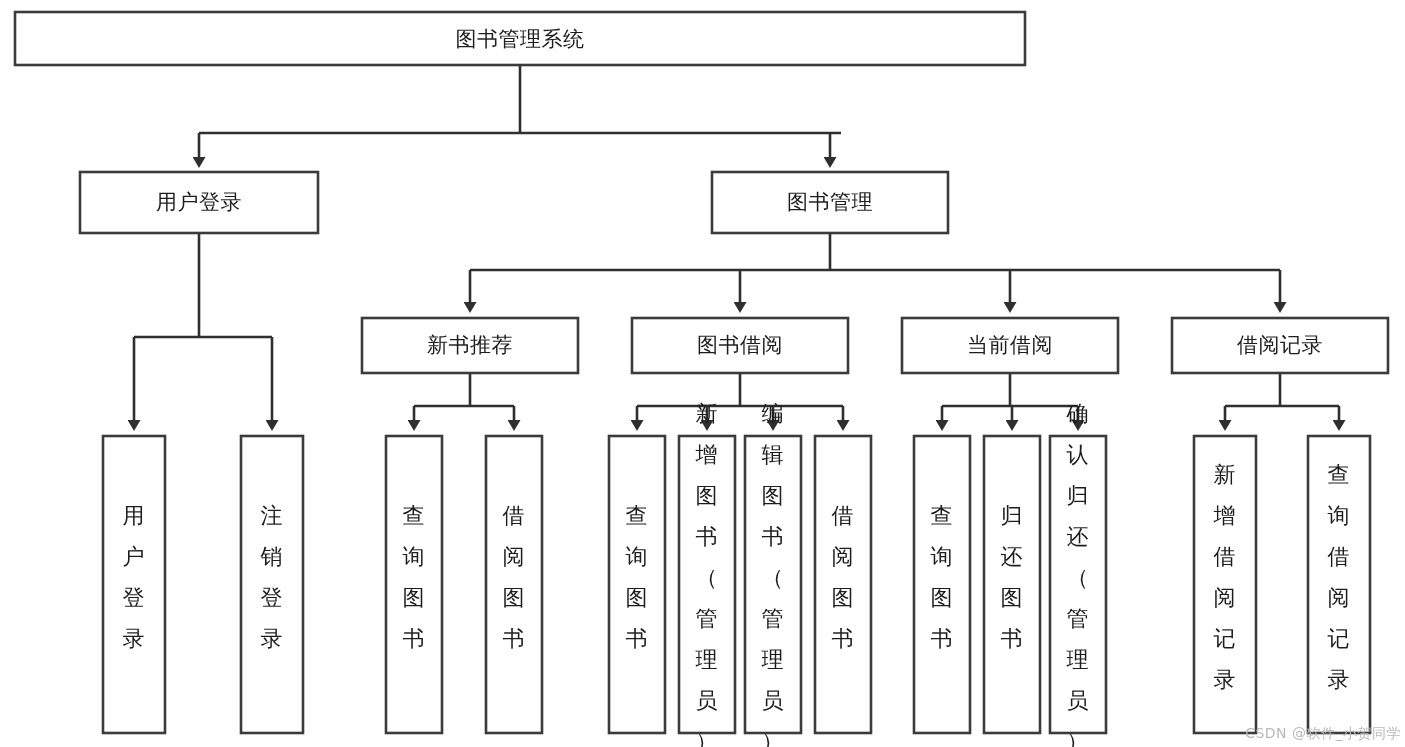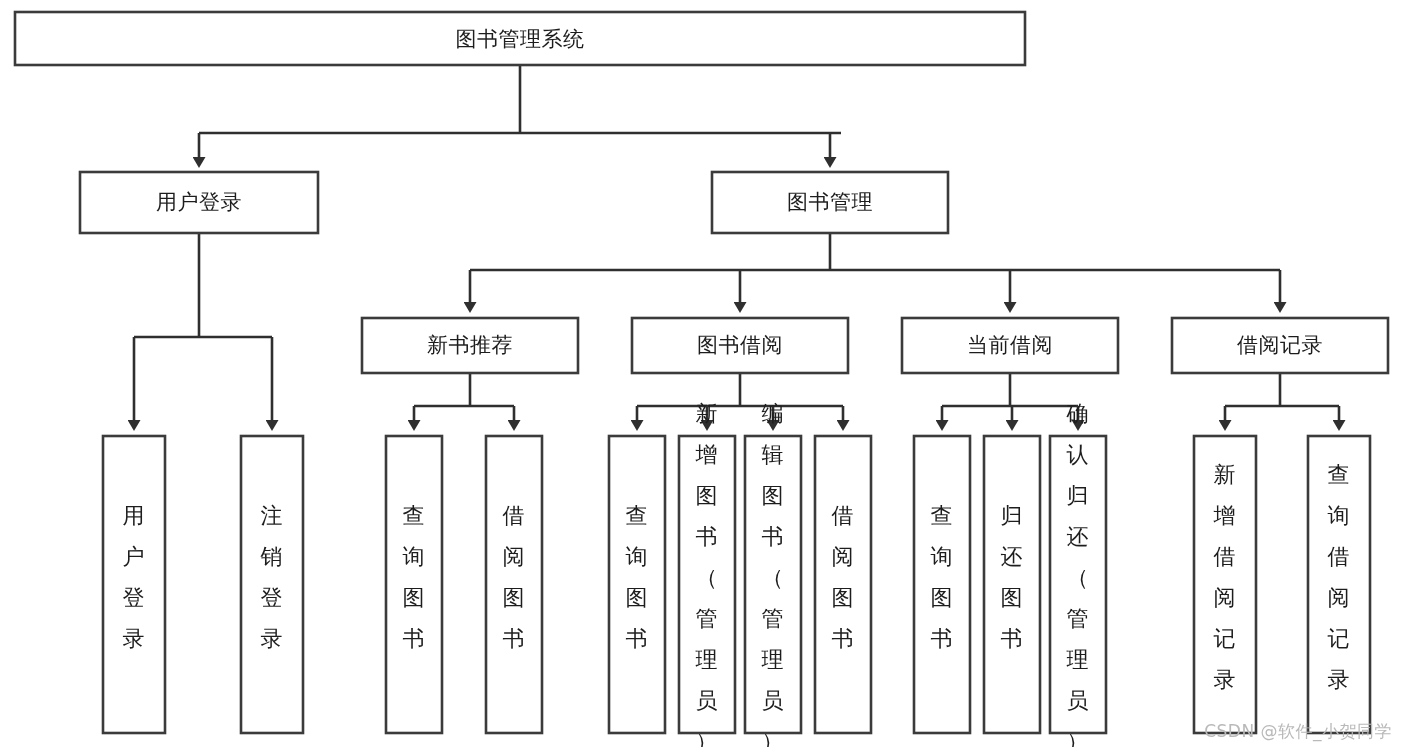--- a/index.html
+++ b/index.html
@@ -52,24 +52,24 @@
     stroke-width: 2.6;
     fill: none;
     stroke-linecap: butt;
   }
   .arrow-head {
     fill: #2f2f2f;
     stroke: none;
   }
   .watermark {
     position: absolute;
-    right: 13px;
+    right: 4px;
     bottom: 4px;
     font-family: "DejaVu Sans", "Liberation Sans", sans-serif;
-    font-size: 17px;
+    font-size: 14px;
     color: #b9b9b9;
     white-space: nowrap;
     user-select: none;
     letter-spacing: 0.5px;
     margin-left: 12px;
   }
 </style>
 </head>
 <body>
 

